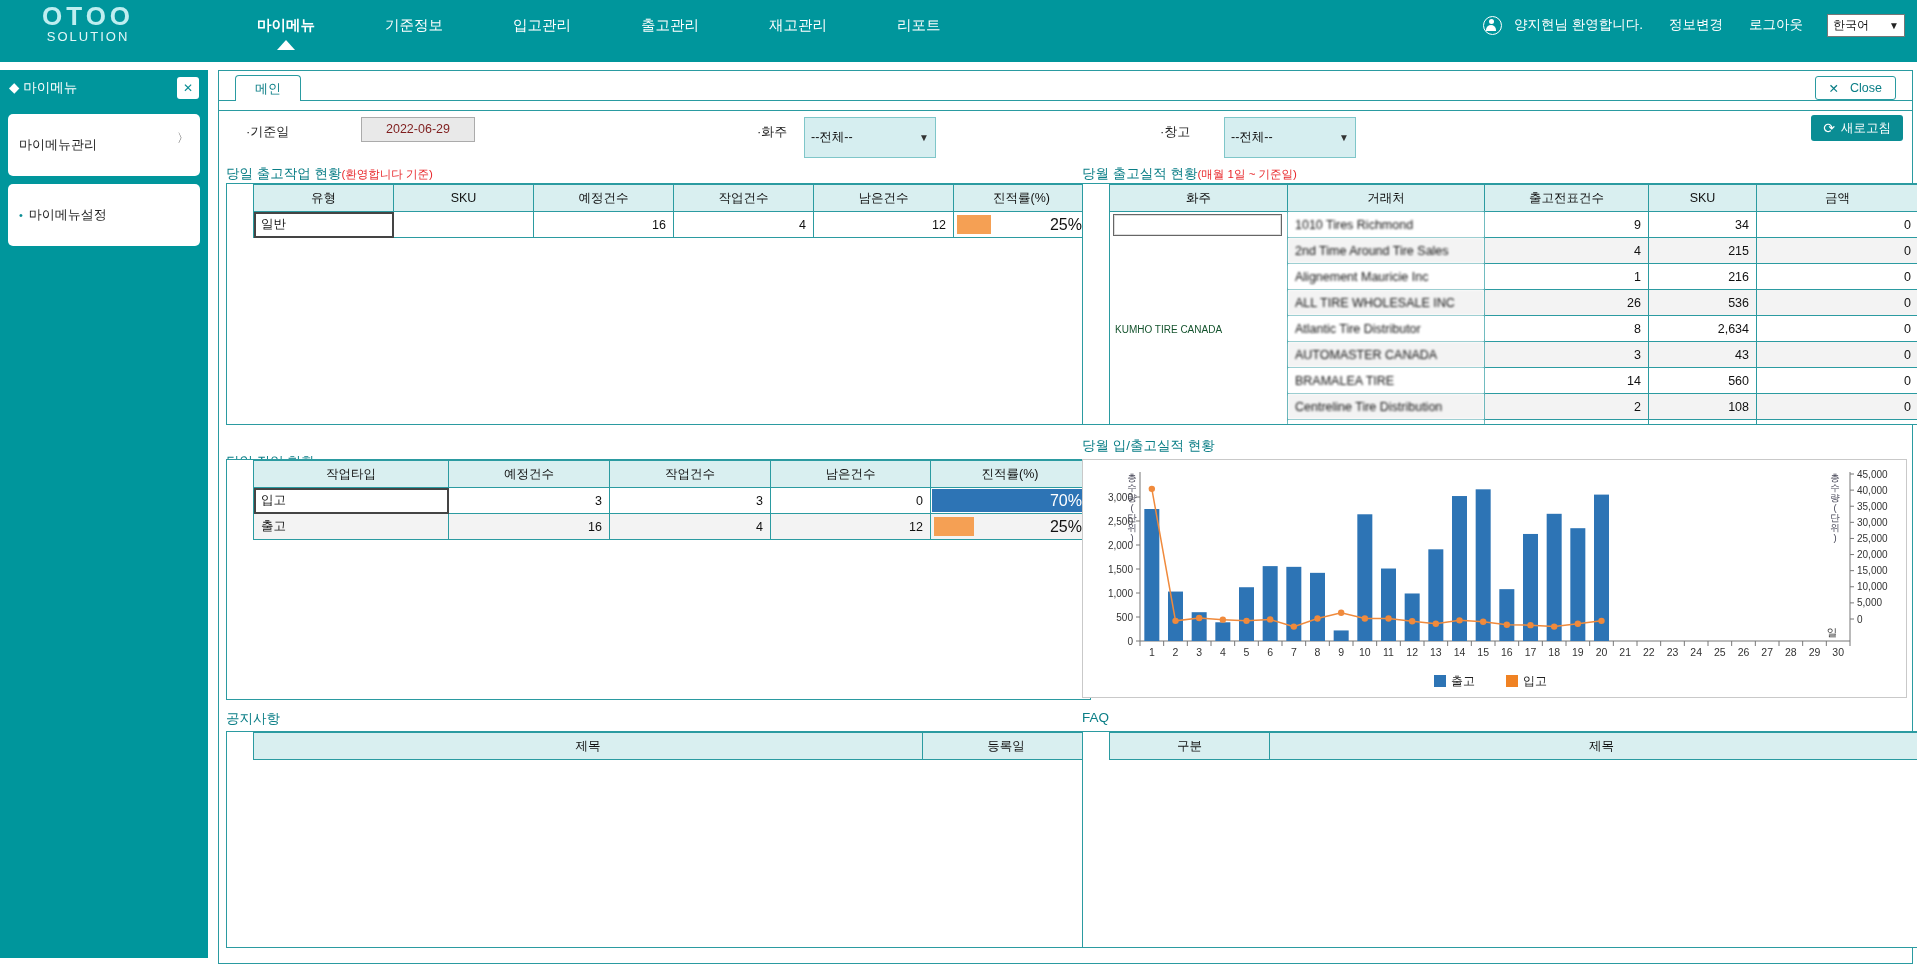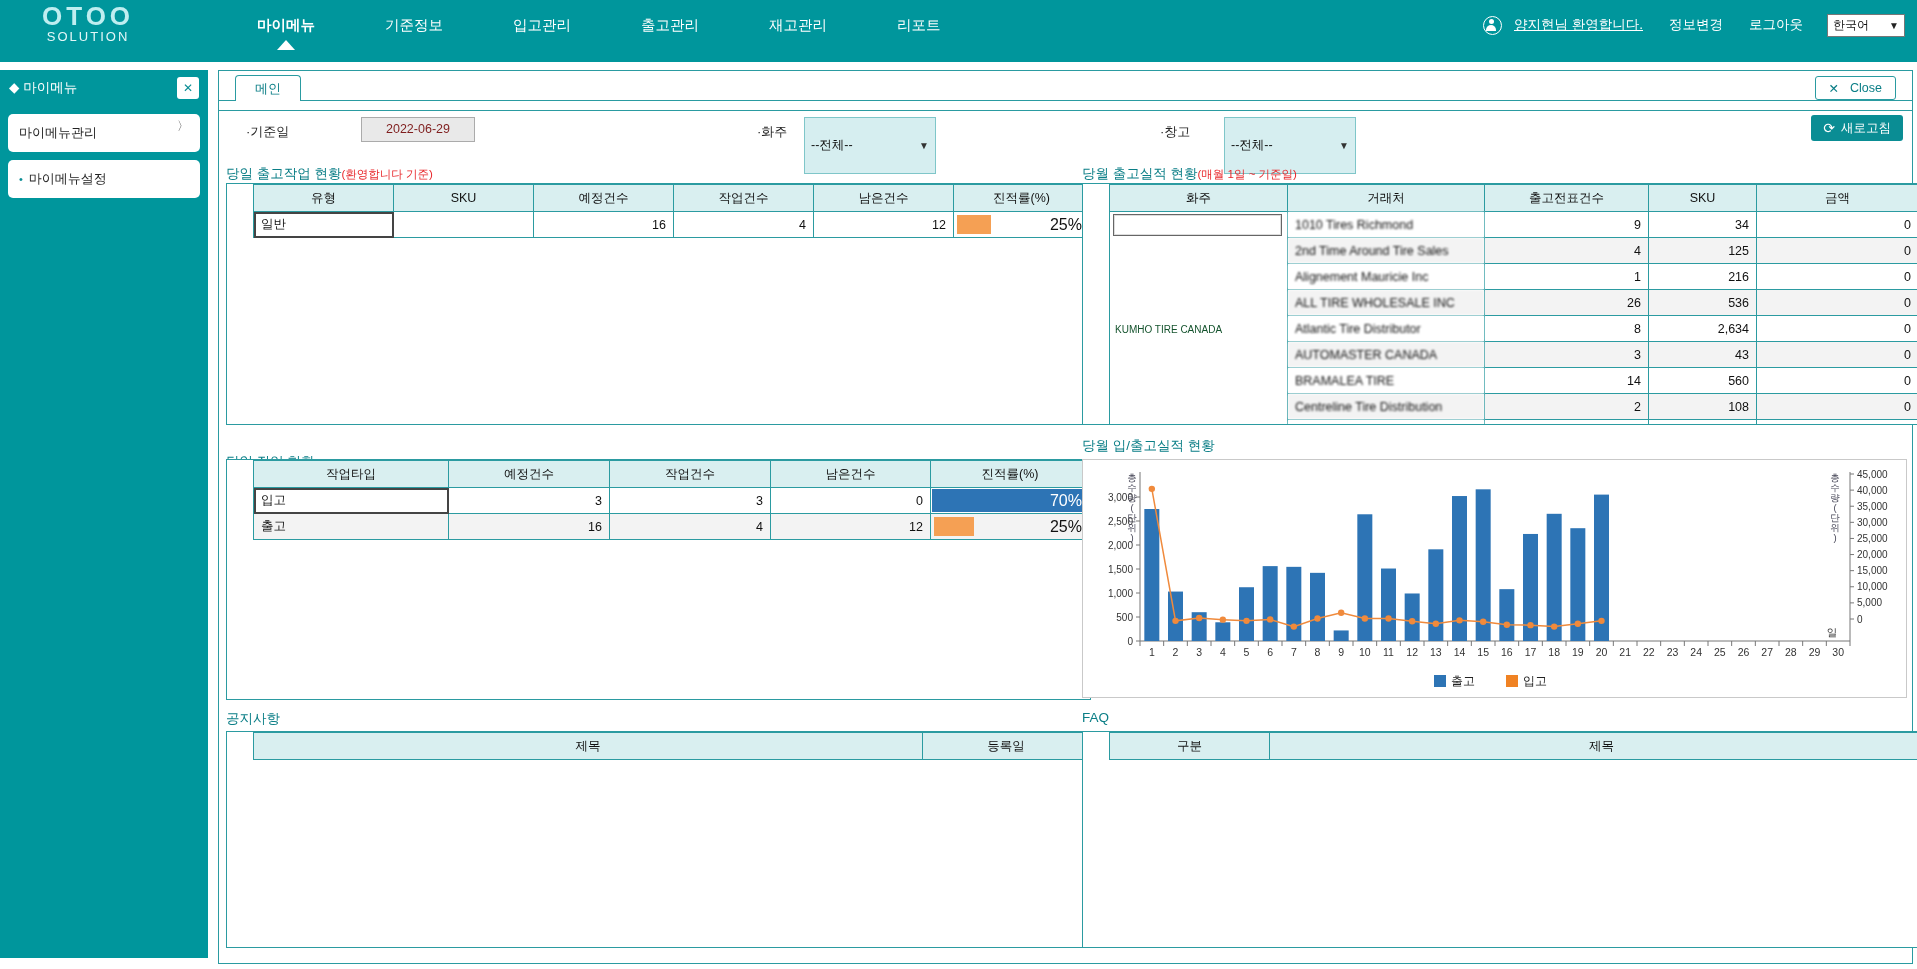--- a/index.html
+++ b/index.html
@@ -9,50 +9,50 @@
   .logo{position:absolute;left:42px;top:3px;text-align:center;cursor:default;}
   .logo-l1{font-size:26px;font-weight:bold;letter-spacing:4px;line-height:26px;color:#bfeef0;}
   .logo-l2{font-size:13px;letter-spacing:2px;color:#e4f7f8;line-height:15px;}
   .nav-items{position:absolute;left:222px;top:0;height:50px;display:flex;}
   .nav-item{position:relative;color:#fff;font-size:14.5px;height:50px;line-height:50px;padding:0 35px;cursor:pointer;}
   .nav-item.active{font-weight:bold;}
   .nav-tri{position:absolute;left:50%;margin-left:-9px;bottom:0;width:0;height:0;
     border-left:9px solid transparent;border-right:9px solid transparent;border-bottom:10px solid #fff;}
   .nav-right{position:absolute;right:12px;top:0;height:50px;display:flex;align-items:center;color:#fff;font-size:13.5px;}
   .nav-right .sp{margin-left:26px;cursor:pointer;}
-  .greet{display:flex;align-items:center;gap:12px;text-decoration:underline;}
+  .greet{display:flex;align-items:center;gap:12px;}
   .usericon{width:17px;height:17px;border:1.4px solid #fff;border-radius:50%;position:relative;display:inline-block;}
   .usericon:before{content:"";position:absolute;left:5px;top:2.5px;width:5px;height:5px;border-radius:50%;background:#fff;}
   .usericon:after{content:"";position:absolute;left:2.5px;top:8.5px;width:10px;height:6px;border-radius:5px 5px 0 0;background:#fff;}
   .lang-select{margin-left:24px;background:#fff;color:#111;border:1px solid #777;height:21px;min-width:66px;
     display:flex;align-items:center;justify-content:space-between;padding:0 5px;font-size:12px;cursor:pointer;}
   .lang-select .car{font-size:10px;color:#222;}
   
   .sidebar{position:absolute;left:0;top:70px;width:208px;height:888px;background:#00969c;}
   .side-head{height:36px;display:flex;align-items:center;justify-content:space-between;padding:0 9px;color:#fff;font-size:13.5px;}
   .side-x{width:22px;height:22px;background:#fff;border-radius:3px;color:#0a8d94;font-size:12px;line-height:22px;text-align:center;cursor:pointer;}
   .side-btn{background:#fff;border-radius:5px;margin:8px 8px 0 8px;height:30px;display:flex;
-    justify-content:space-between;padding:4px 11px;font-size:13px;color:#222;cursor:pointer;}
+    justify-content:space-between;padding:16px 11px;font-size:13px;color:#222;cursor:pointer;}
   .side-btn .chev{color:#555;font-size:12px;}
   .side-btn .blt{color:#0a8d94;margin-right:6px;font-size:11px;}
   .side-btn .lwrap{display:flex;align-items:center;}
   
   .main{position:absolute;left:218px;top:70px;width:1693px;height:892px;border:1px solid #2a9ba1;background:#fff;}
   .tab{position:absolute;left:16px;top:4px;height:25px;line-height:25px;padding:0 19px;background:#fff;
     color:#0a7e86;font-size:13px;border:1px solid #2a9ba1;border-bottom:none;border-radius:4px 4px 0 0;z-index:2;cursor:pointer;}
   .tabline1{position:absolute;left:0;top:29px;width:100%;height:0;border-top:1px solid #2a9ba1;}
   .tabline2{position:absolute;left:0;top:39px;width:100%;height:0;border-top:1px solid #2a9ba1;}
   .close-btn{position:absolute;right:16px;top:5px;height:22px;display:flex;align-items:center;gap:11px;
     border:1px solid #2a9ba1;border-radius:3px;padding:0 13px;color:#0a7e86;font-size:12.5px;cursor:pointer;background:#fff;}
   
   .flabel{position:absolute;top:52px;font-size:13px;color:#222;}
   .datebox{position:absolute;left:142px;top:46px;width:112px;height:23px;line-height:23px;text-align:center;
     background:#e9e9e9;border:1px solid #ababab;font-size:12.5px;color:#7f1d1d;cursor:pointer;}
   .selbox{position:absolute;top:46px;width:118px;height:23px;background:#d6eef0;border:1px solid #7fc6c9;
-    display:flex;align-items:center;justify-content:space-between;padding:16px 6px;font-size:12.5px;color:#111;cursor:pointer;}
+    display:flex;align-items:center;justify-content:space-between;padding:8px 6px;font-size:12.5px;color:#111;cursor:pointer;}
   .selbox .car{font-size:10px;color:#333;}
   .refresh-btn{position:absolute;right:9px;top:44px;height:26px;background:#0a8d94;color:#fff;border-radius:3px;
     display:flex;align-items:center;gap:6px;padding:0 12px;font-size:12.5px;cursor:pointer;}
   .refresh-btn .ric{font-size:14px;line-height:14px;}
   
   .sec-title{position:absolute;font-size:13.5px;color:#0a7e86;}
   .sec-title .note{color:#e8262a;font-size:11.5px;}
   .tbl-box{position:absolute;border:1px solid #2b9ba1;background:#fff;overflow:hidden;padding-left:26px;}
   table.grid{border-collapse:collapse;table-layout:fixed;width:100%;}
   table.grid th{background:#d9eff0;border:1px solid #2b9ba1;height:26px;font-weight:normal;font-size:12.5px;color:#111;padding:0 4px;}
@@ -220,21 +220,21 @@
               <span class="shipper-name">KUMHO TIRE CANADA</span>
             </td>
             <td class="blur">1010 Tires Richmond</td>
             <td class="num">9</td>
             <td class="num">34</td>
             <td class="num">0</td>
           </tr>
           <tr class="alt">
             <td class="blur">2nd Time Around Tire Sales</td>
             <td class="num">4</td>
-            <td class="num">125</td>
+            <td class="num">215</td>
             <td class="num">0</td>
           </tr>
           <tr>
             <td class="blur">Alignement Mauricie Inc</td>
             <td class="num">1</td>
             <td class="num">216</td>
             <td class="num">0</td>
           </tr>
           <tr class="alt">
             <td class="blur">ALL TIRE WHOLESALE INC</td>

